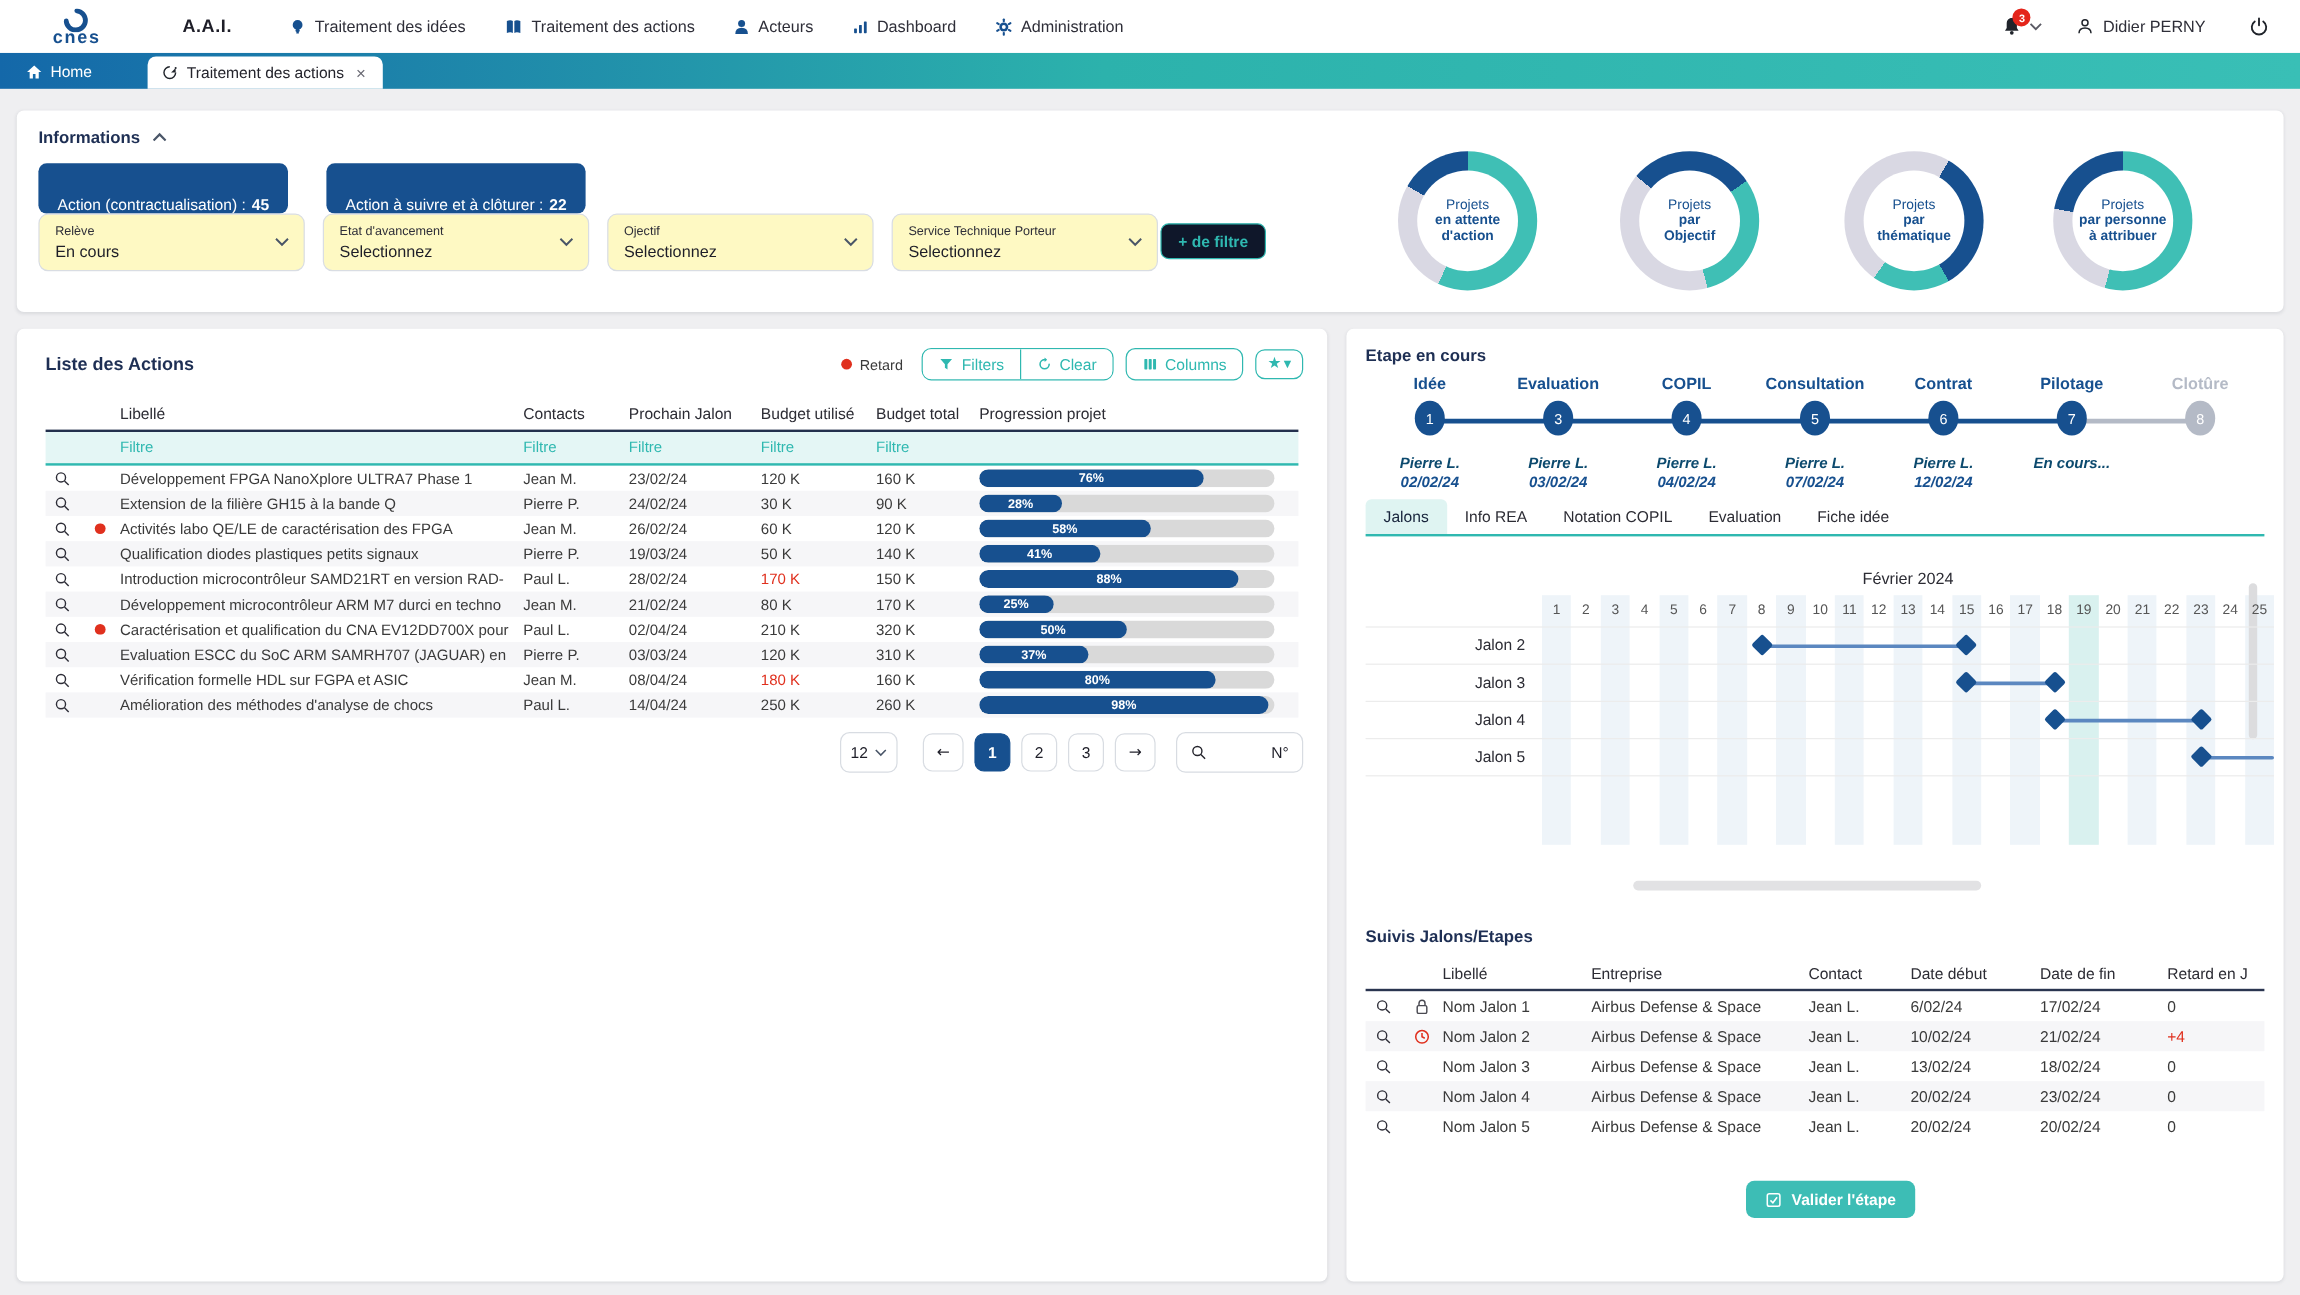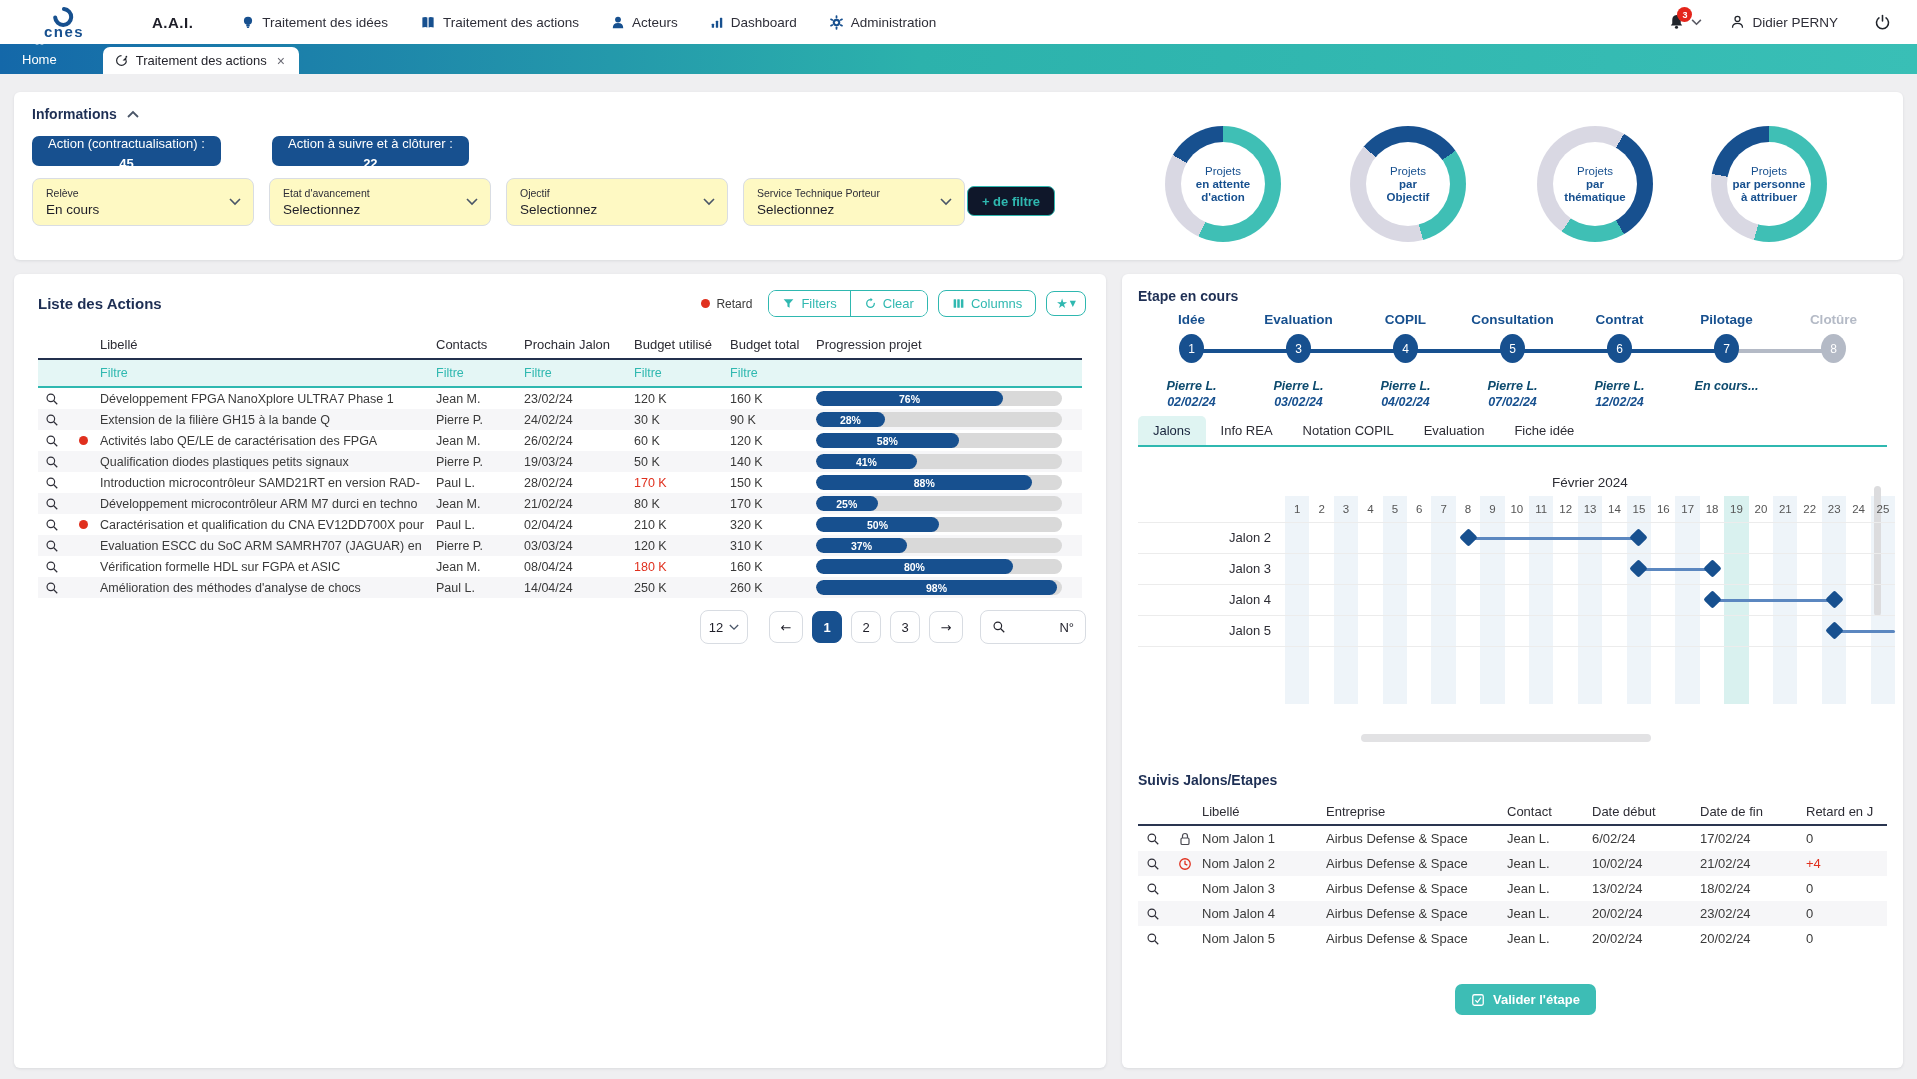--- a/index.html
+++ b/index.html
@@ -15,34 +15,34 @@
   .nav-item svg{display:block;}
   #nav-right{margin-left:auto;display:flex;align-items:center;gap:14px;margin-right:26px;}
   #bell-wrap{position:relative;display:flex;align-items:center;gap:6px;}
   #bell-badge{position:absolute;top:-6px;left:9px;background:#E4251B;color:#fff;border-radius:50%;
       width:15px;height:15px;font-size:9px;font-weight:700;display:flex;align-items:center;justify-content:center;}
   #user-wrap{display:flex;align-items:center;gap:7px;font-size:13.5px;color:#2e2e38;margin-left:14px;}
   #power-btn{margin-left:22px;display:flex;align-items:center;}
   
   #tabbar{position:absolute;left:0;top:44px;width:1917px;height:30px;
       background:linear-gradient(90deg,#1468A9 0%,#2CB2AC 48%,#39BFB6 100%);display:flex;align-items:flex-end;}
-  #home-item{display:flex;align-items:center;gap:7px;color:#fff;font-size:13px;margin:0 0 7px 22px;flex-direction:column;}
+  #home-item{display:flex;align-items:center;gap:7px;color:#fff;font-size:13px;margin:0 0 7px 22px;}
   #active-tab{margin-left:46px;background:#fff;border-radius:7px 7px 0 0;height:27px;display:flex;align-items:center;
       gap:8px;padding:0 12px 0 12px;font-size:13px;color:#24242c;}
   #tab-close{color:#6a6a74;font-size:14px;line-height:1;cursor:pointer;padding:0 2px;}
   
   .card{position:absolute;background:#fff;border-radius:6px;box-shadow:0 1px 3px rgba(30,40,60,.10);}
   #info-card{left:14px;top:92px;width:1889px;height:168px;}
   #actions-card{left:14px;top:274px;width:1092px;height:794px;}
   #right-card{left:1122px;top:274px;width:781px;height:794px;}
   .card-title{font-size:15px;font-weight:700;color:#1E2F54;}
   
   #info-title-row{position:absolute;left:18px;top:14px;display:flex;align-items:center;gap:10px;}
-  .stat-btn{position:absolute;top:44px;height:30px;background:#17508F;color:#fff;border:none;border-radius:7px;
-      font-size:13px;display:flex;align-items:center;gap:5px;padding:0 16px;font-family:inherit;cursor:pointer;flex-direction:column;}
+  .stat-btn{position:absolute;top:44px;height:42px;background:#17508F;color:#fff;border:none;border-radius:7px;
+      font-size:13px;display:flex;align-items:flex-end;gap:5px;padding:0 16px;font-family:inherit;cursor:pointer;}
   .stat-btn b{font-weight:700;}
   .filter-box{position:absolute;top:86px;width:220px;height:46px;border:1px solid #D9DDE3;border-radius:8px;
       background:#fef9c3;display:flex;align-items:center;cursor:pointer;}
   .filter-box .fb-text{padding-left:13px;display:flex;flex-direction:column;gap:3px;}
   .fb-label{font-size:10.5px;color:#2e2e38;}
   .fb-value{font-size:13.5px;color:#1e1e28;font-weight:500;}
   .fb-chev{margin-left:auto;margin-right:12px;}
   #add-filter-btn{position:absolute;left:953px;top:94px;width:88px;height:30px;border:1px solid #2FB8B0;border-radius:7px;
       background:#0f172a;color:#2FB8B0;font-weight:700;font-size:13px;font-family:inherit;cursor:pointer;}
   .donut{position:absolute;top:34px;width:116px;height:116px;border-radius:50%;}

